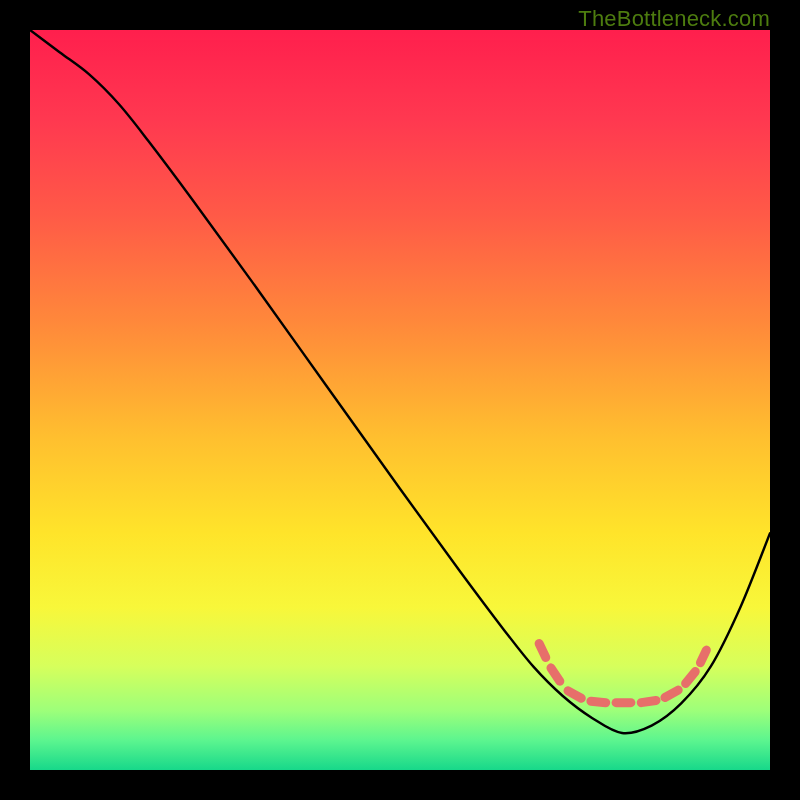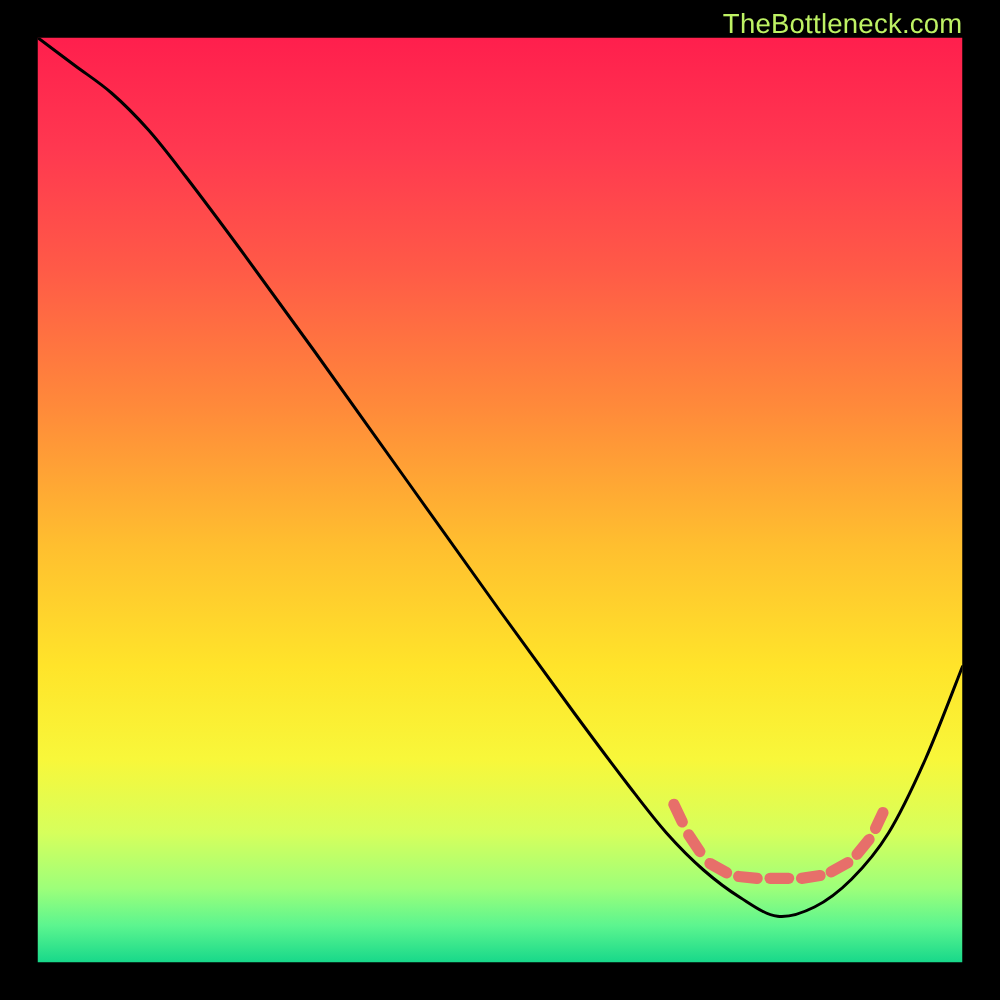--- a/index.html
+++ b/index.html
@@ -37,21 +37,21 @@
     width: 100%;
     height: 100%;
   }
   .watermark {
     position: absolute;
     top: 6px;
     right: 30px;
     font-family: Arial, Helvetica, sans-serif;
     font-size: 22px;
     font-weight: 500;
-    color: #bef264;
+    color: #4d7c0f;
     letter-spacing: 0.2px;
   }
 </style>
 </head>
 <body>
 
 <div class="chart-container">
   <div class="watermark">TheBottleneck.com</div>
 
   <div class="plot-area">

